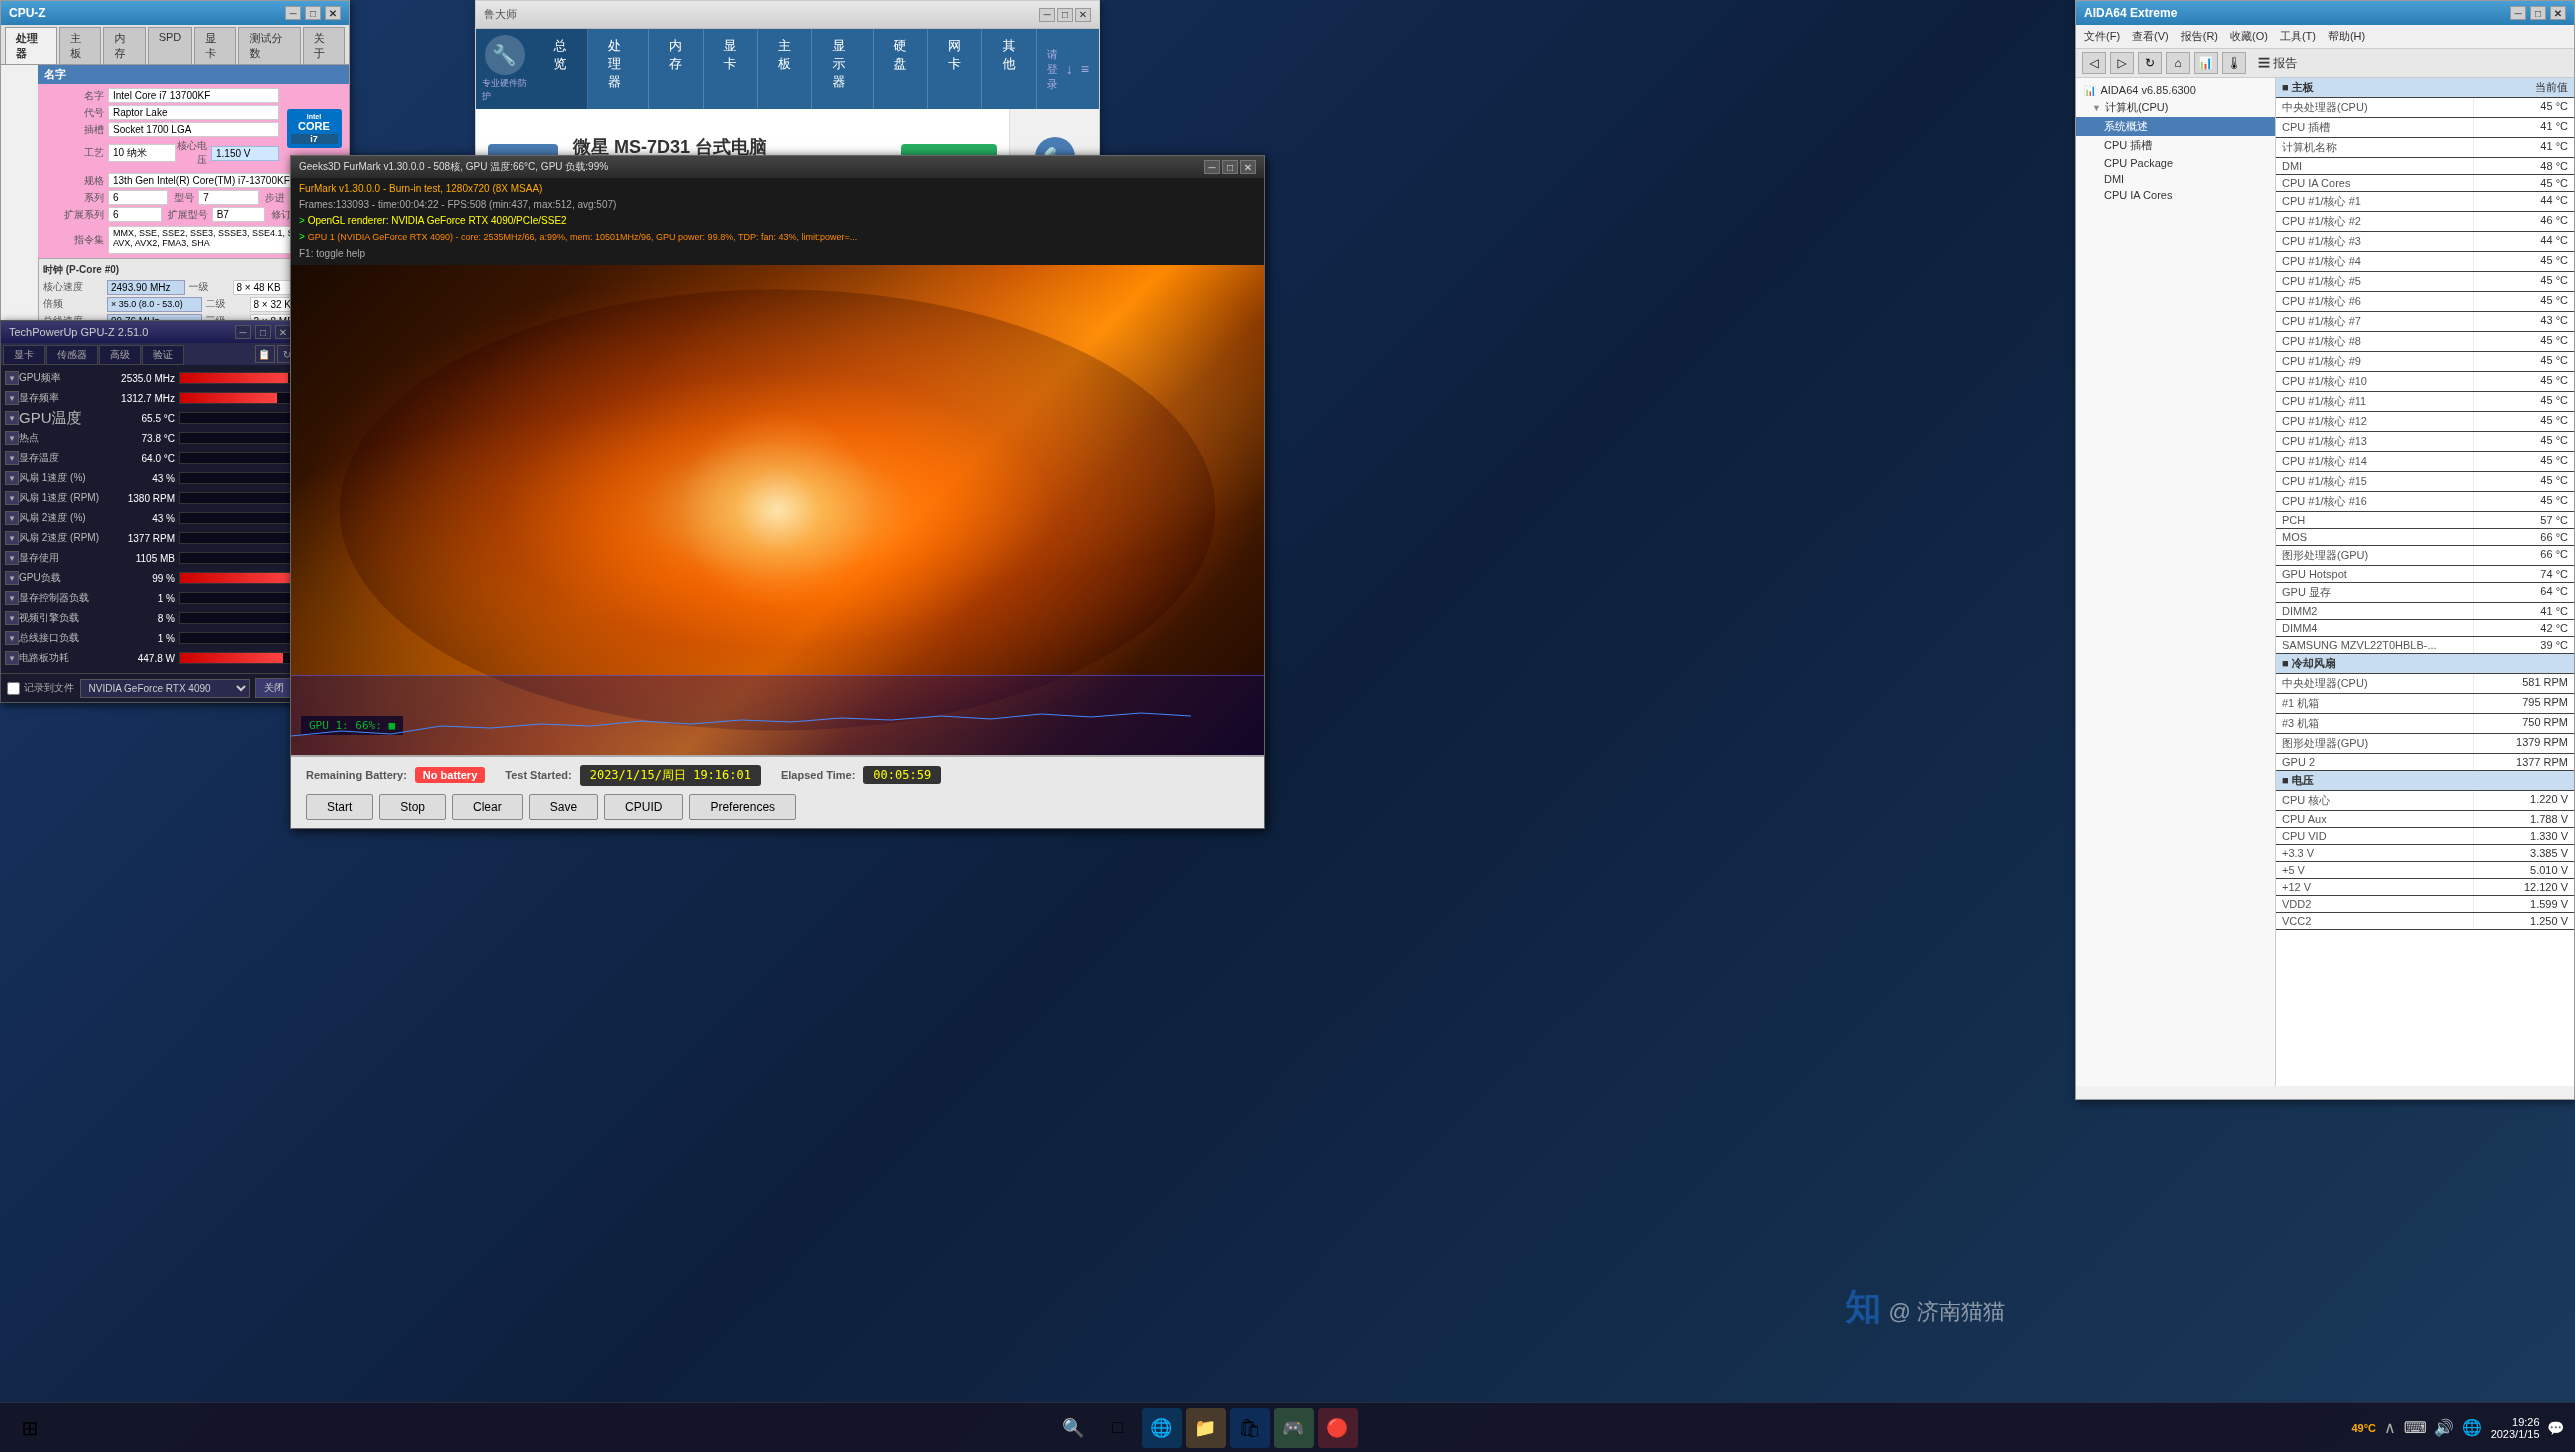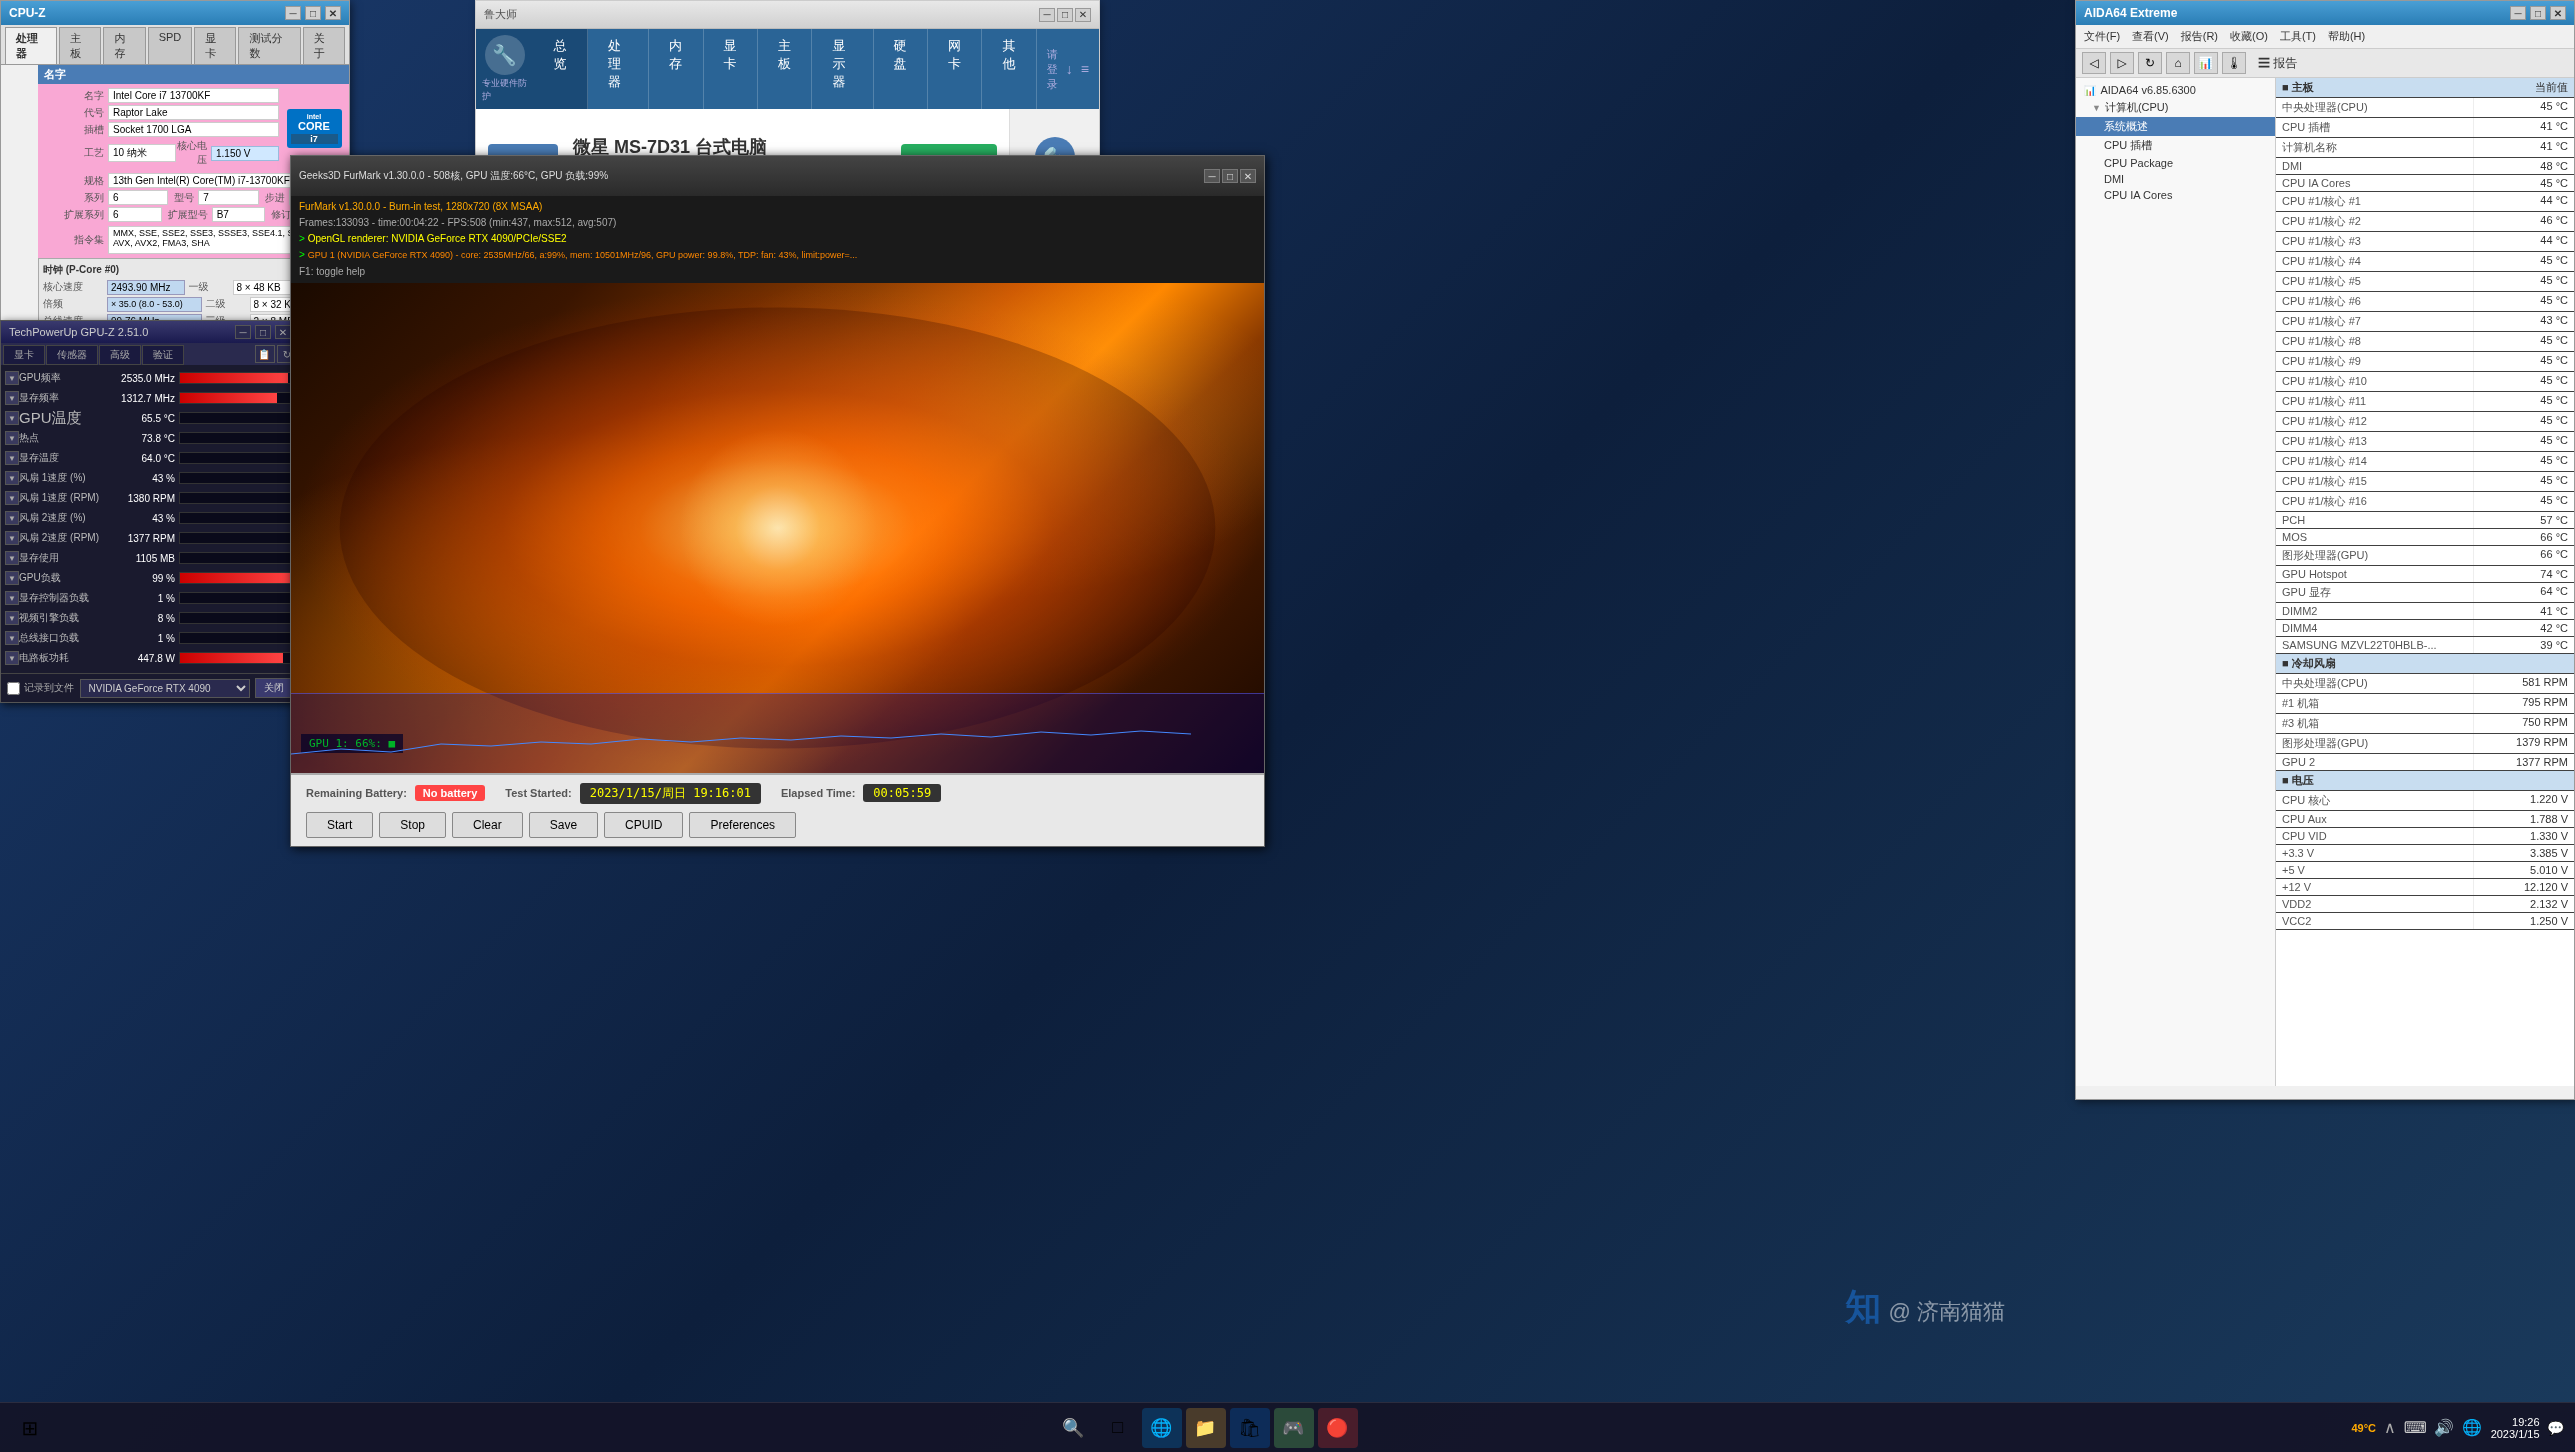--- a/index.html
+++ b/index.html
@@ -341,21 +341,21 @@
       box-shadow: 2px 2px 10px rgba(0,0,0,0.8);
     }
     .furmark-titlebar {
       background: linear-gradient(to bottom, #444, #2a2a2a);
       color: #ddd;
       padding: 3px 8px;
       display: flex;
       justify-content: space-between;
       align-items: center;
       font-size: 11px;
-      height: 40px;
+      height: 22px;
       gap: 16px;
     }
     .furmark-info-bar {
       background: #1a1a1a;
       padding: 3px 8px;
       font-size: 10px;
       color: #aaa;
       line-height: 1.5;
     }
     .furmark-green { color: #00ff00; }
@@ -1287,21 +1287,21 @@
           <div class="aida-table-row">
       <span class="aida-cell-label">+5 V</span>
       <span class="aida-cell-value">5.010 V</span>
     </div>
           <div class="aida-table-row">
       <span class="aida-cell-label">+12 V</span>
       <span class="aida-cell-value">12.120 V</span>
     </div>
           <div class="aida-table-row">
       <span class="aida-cell-label">VDD2</span>
-      <span class="aida-cell-value">2.132 V</span>
+      <span class="aida-cell-value">1.599 V</span>
     </div>
           <div class="aida-table-row">
       <span class="aida-cell-label">VCC2</span>
       <span class="aida-cell-value">1.250 V</span>
     </div>
         </div>
     </div>
   </div>
 </div>
 

